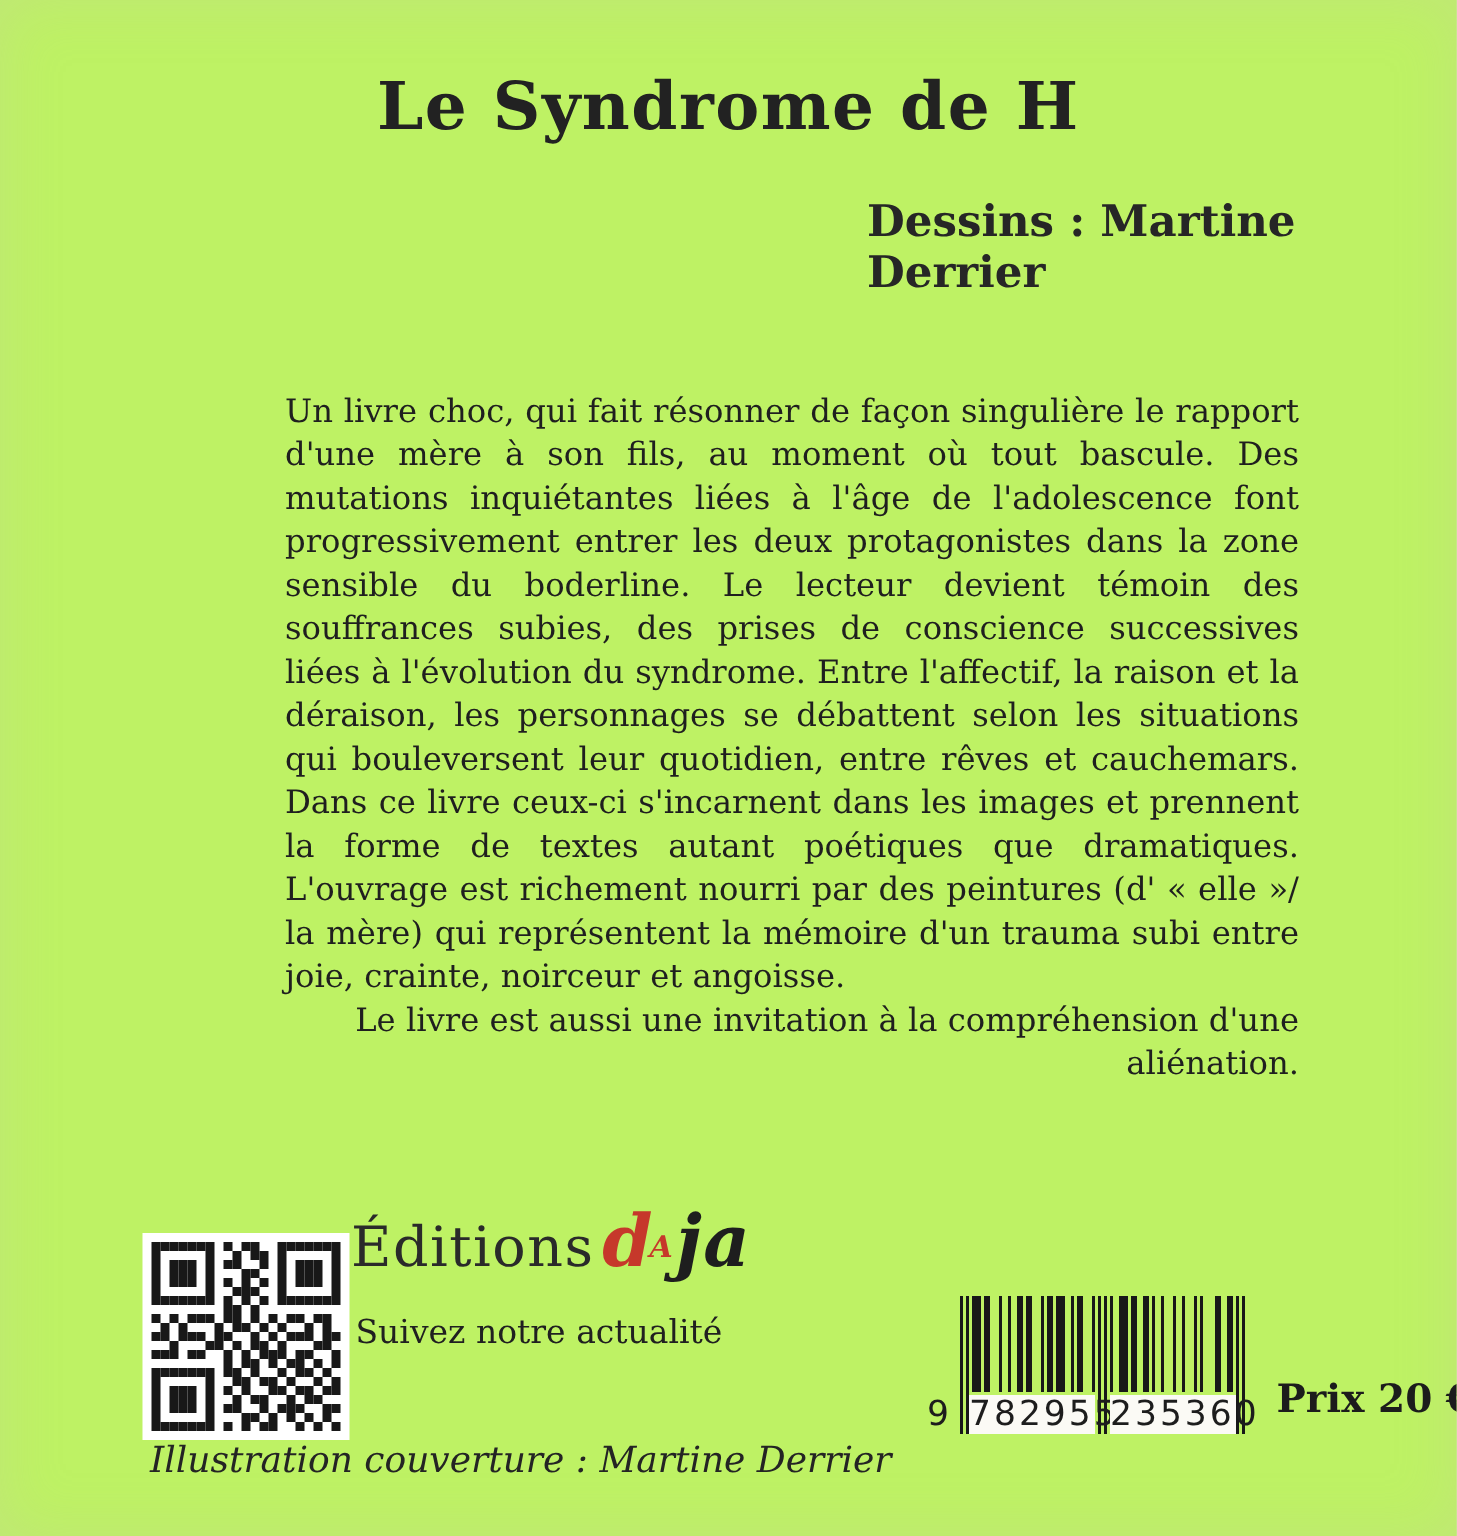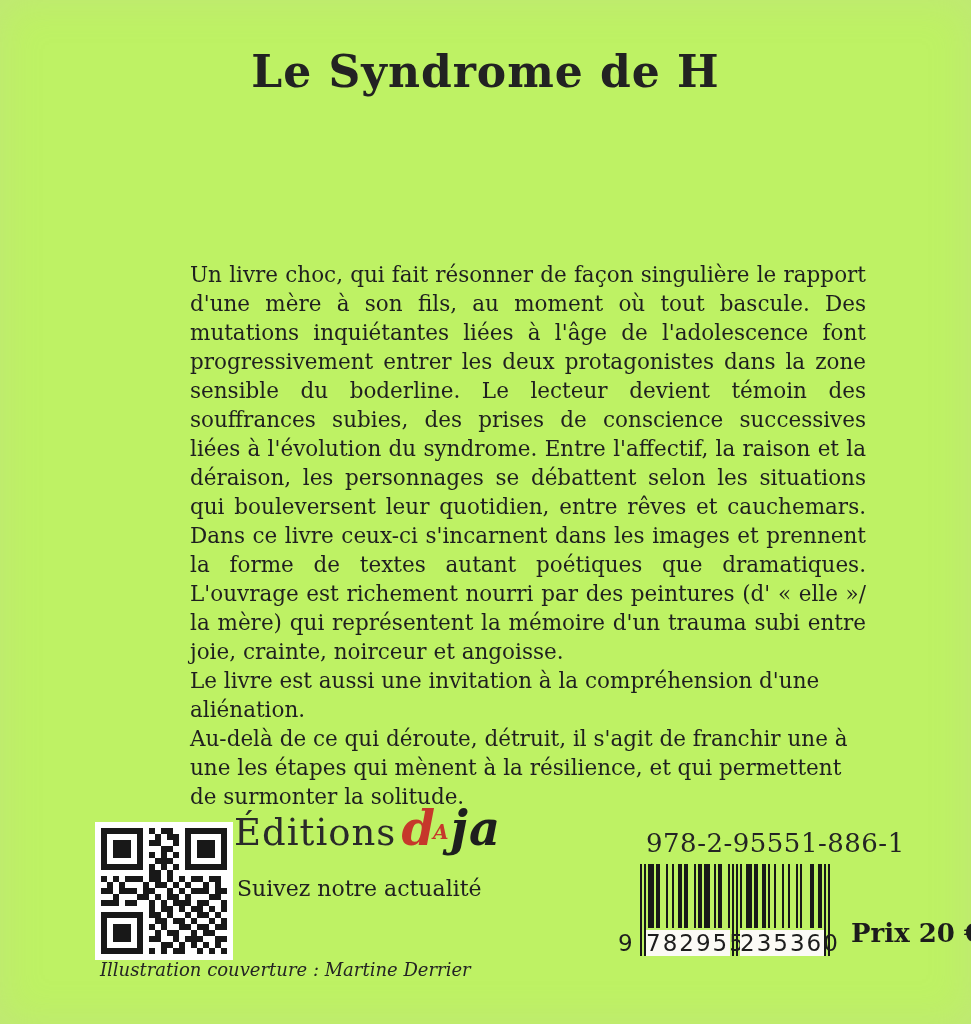--- a/index.html
+++ b/index.html
@@ -18,21 +18,21 @@
     font-size:29px; font-weight:bold; color:#262626;
   }
   .credit-right {
     position:absolute; left:578px; top:130px;
     font-size:29px; font-weight:bold; color:#262626;
   }
   .synopsis {
     position:absolute; left:190px; top:260px; width:676px;
     font-size:21.5px; line-height:29px; color:#1f1f1f;
   }
-  .synopsis p { margin:0; }
+  .synopsis p { margin:0;text-align:right; }
   .synopsis .justified { text-align:justify; }
 
   
   .qr {
     position:absolute; left:95px; top:822px; width:138px; height:138px;
     background:#ffffff;
   }
   .qr-cell { position:absolute; background:#181818; }
 
   
@@ -43,21 +43,21 @@
   .logo-a  { font-size:20px; color:#c6382b; font-weight:bold; position:relative; top:-6px; left:-2px; }
   .logo-ja { font-size:48px; color:#1e1e1e; font-family:"DejaVu Serif", serif; font-style:italic; font-weight:bold; letter-spacing:1px; }
 
   .follow-text {
     position:absolute; left:237px; top:876px; font-size:22px; color:#202020;
   }
   .website-link {
     position:absolute; left:237px; top:903px; font-size:20.5px; color:#4a7cc9;
   }
   .illustration-credit {
-    position:absolute; left:100px; top:959px; font-size:18px;
+    position:absolute; left:100px; top:959px; font-size:24px;
     font-style:italic; color:#242424;
   }
 
   
   .isbn-number {
     position:absolute; left:646px; top:828px; width:190px; text-align:center;
     font-size:26px; color:#242424; letter-spacing:0.5px; white-space:nowrap;
   }
   .barcode {
     position:absolute; left:640px; top:864px; width:190px; height:92px;
@@ -79,25 +79,25 @@
     font-weight:bold; color:#1c1c1c; white-space:nowrap;
   }
 </style>
 </head>
 <body>
 
 <div class="cover">
 
   <div class="title">Le Syndrome de H</div>
 
+  <div class="credit-right">Dessins : Martine Derrier</div>
 
   <div class="synopsis">
     <p class="justified">Un livre choc, qui fait résonner de façon singulière le rapport d'une mère à son fils, au moment où tout bascule. Des mutations inquiétantes liées à l'âge de l'adolescence font progressivement entrer les deux protagonistes dans la zone sensible du boderline. Le lecteur devient témoin des souffrances subies, des prises de conscience successives liées à l'évolution du syndrome. Entre l'affectif, la raison et la déraison, les personnages se débattent selon les situations qui bouleversent leur quotidien, entre rêves et cauchemars. Dans ce livre ceux-ci s'incarnent dans les images et prennent la forme de textes autant poétiques que dramatiques. L'ouvrage est richement nourri par des peintures (d' « elle »/ la mère) qui représentent la mémoire d'un trauma subi entre joie, crainte, noirceur et angoisse.</p>
     <p>Le livre est aussi une invitation à la compréhension d'une aliénation.</p>
-    <p>Au-delà de ce qui déroute, détruit, il s'agit de franchir une à une les étapes qui mènent à la résilience, et qui permettent de surmonter la solitude.</p>
   </div>
 
   <div class="qr">
       <div class="qr-cell" style="left: 6px; top: 6px; width: 6px; height: 6px;"></div>
       <div class="qr-cell" style="left: 12px; top: 6px; width: 6px; height: 6px;"></div>
       <div class="qr-cell" style="left: 18px; top: 6px; width: 6px; height: 6px;"></div>
       <div class="qr-cell" style="left: 24px; top: 6px; width: 6px; height: 6px;"></div>
       <div class="qr-cell" style="left: 30px; top: 6px; width: 6px; height: 6px;"></div>
       <div class="qr-cell" style="left: 36px; top: 6px; width: 6px; height: 6px;"></div>
       <div class="qr-cell" style="left: 42px; top: 6px; width: 6px; height: 6px;"></div>
@@ -335,21 +335,20 @@
 
   <div class="publisher-logo">
     <span class="editions-label">Éditions</span>
     <span class="logo-script"><span class="logo-d">d</span><span class="logo-a">A</span><span class="logo-ja">ja</span></span>
   </div>
 
   <div class="follow-text">Suivez notre actualité</div>
 
   <div class="illustration-credit">Illustration couverture : Martine Derrier</div>
 
-  <div class="isbn-number">978-2-95551-886-1</div>
 
   <div class="barcode">
     <div>
         <div class="bar" style="left: 0px; height: 92px;"></div>
         <div class="bar" style="left: 4px; height: 92px;"></div>
         <div class="bar" style="left: 8px; height: 64px;"></div>
         <div class="bar" style="left: 10px; height: 64px;"></div>
         <div class="bar" style="left: 12px; height: 64px;"></div>
         <div class="bar" style="left: 16px; height: 64px;"></div>
         <div class="bar" style="left: 18px; height: 64px;"></div>

